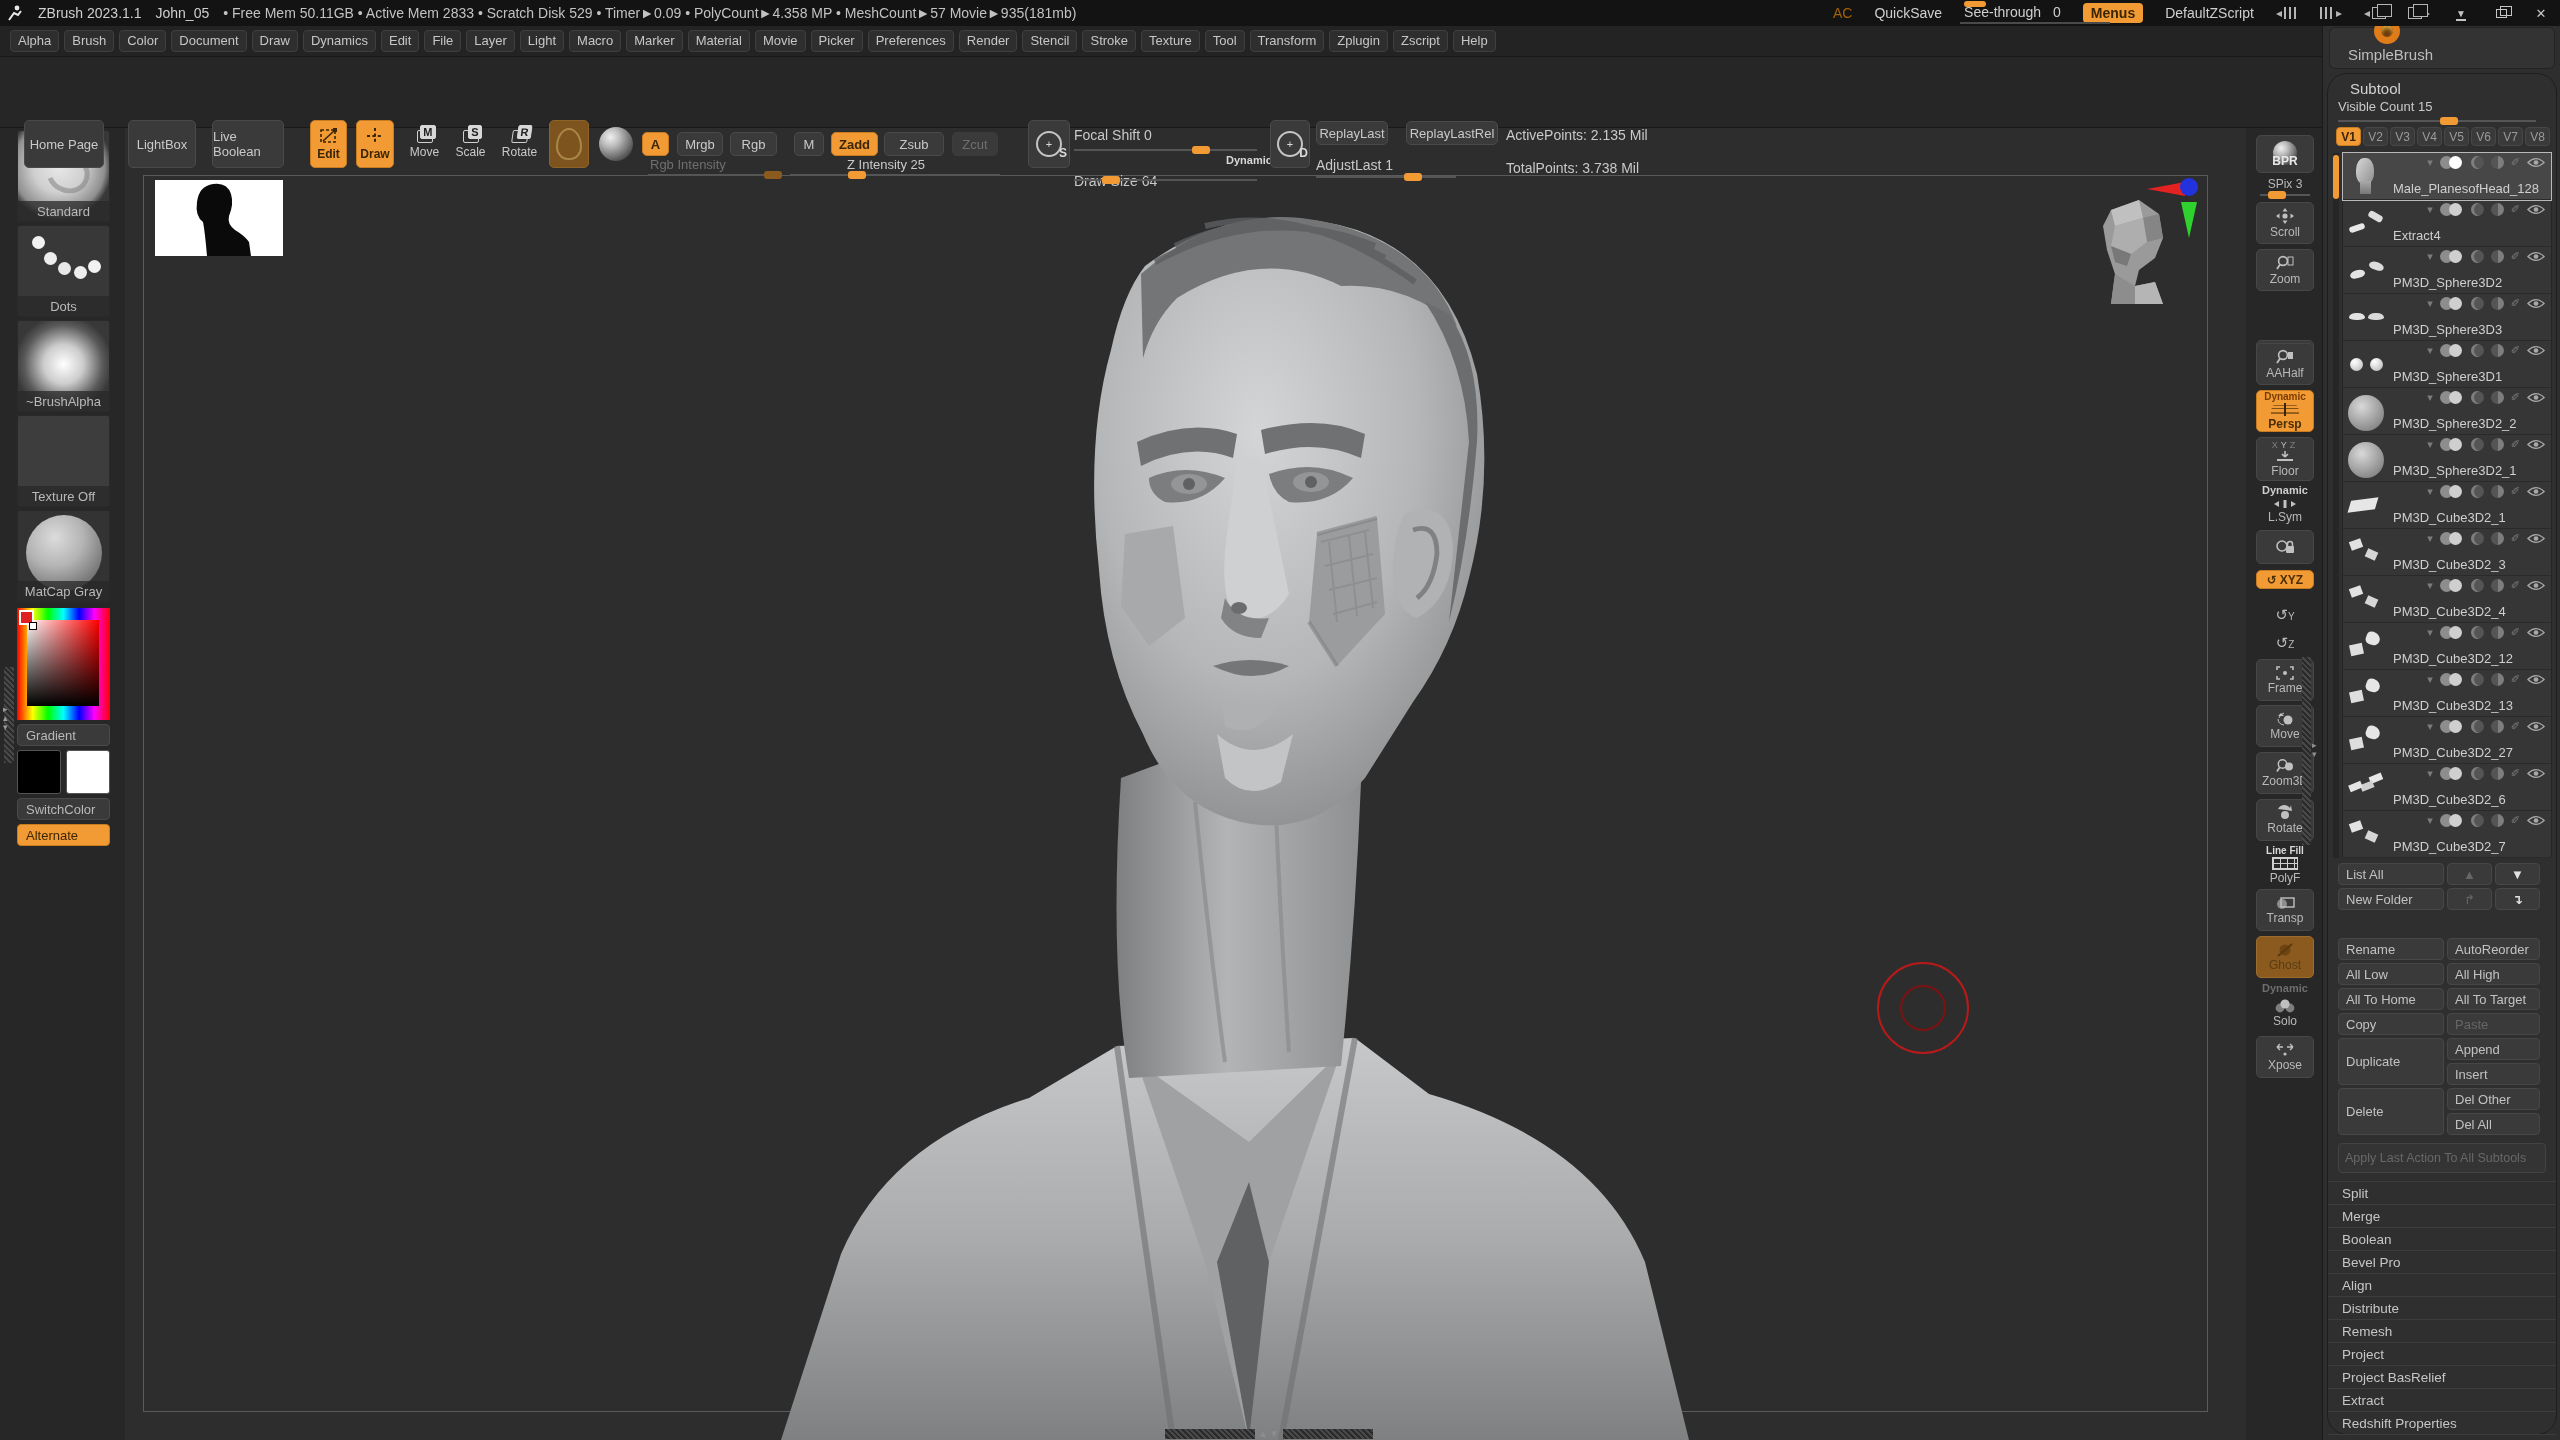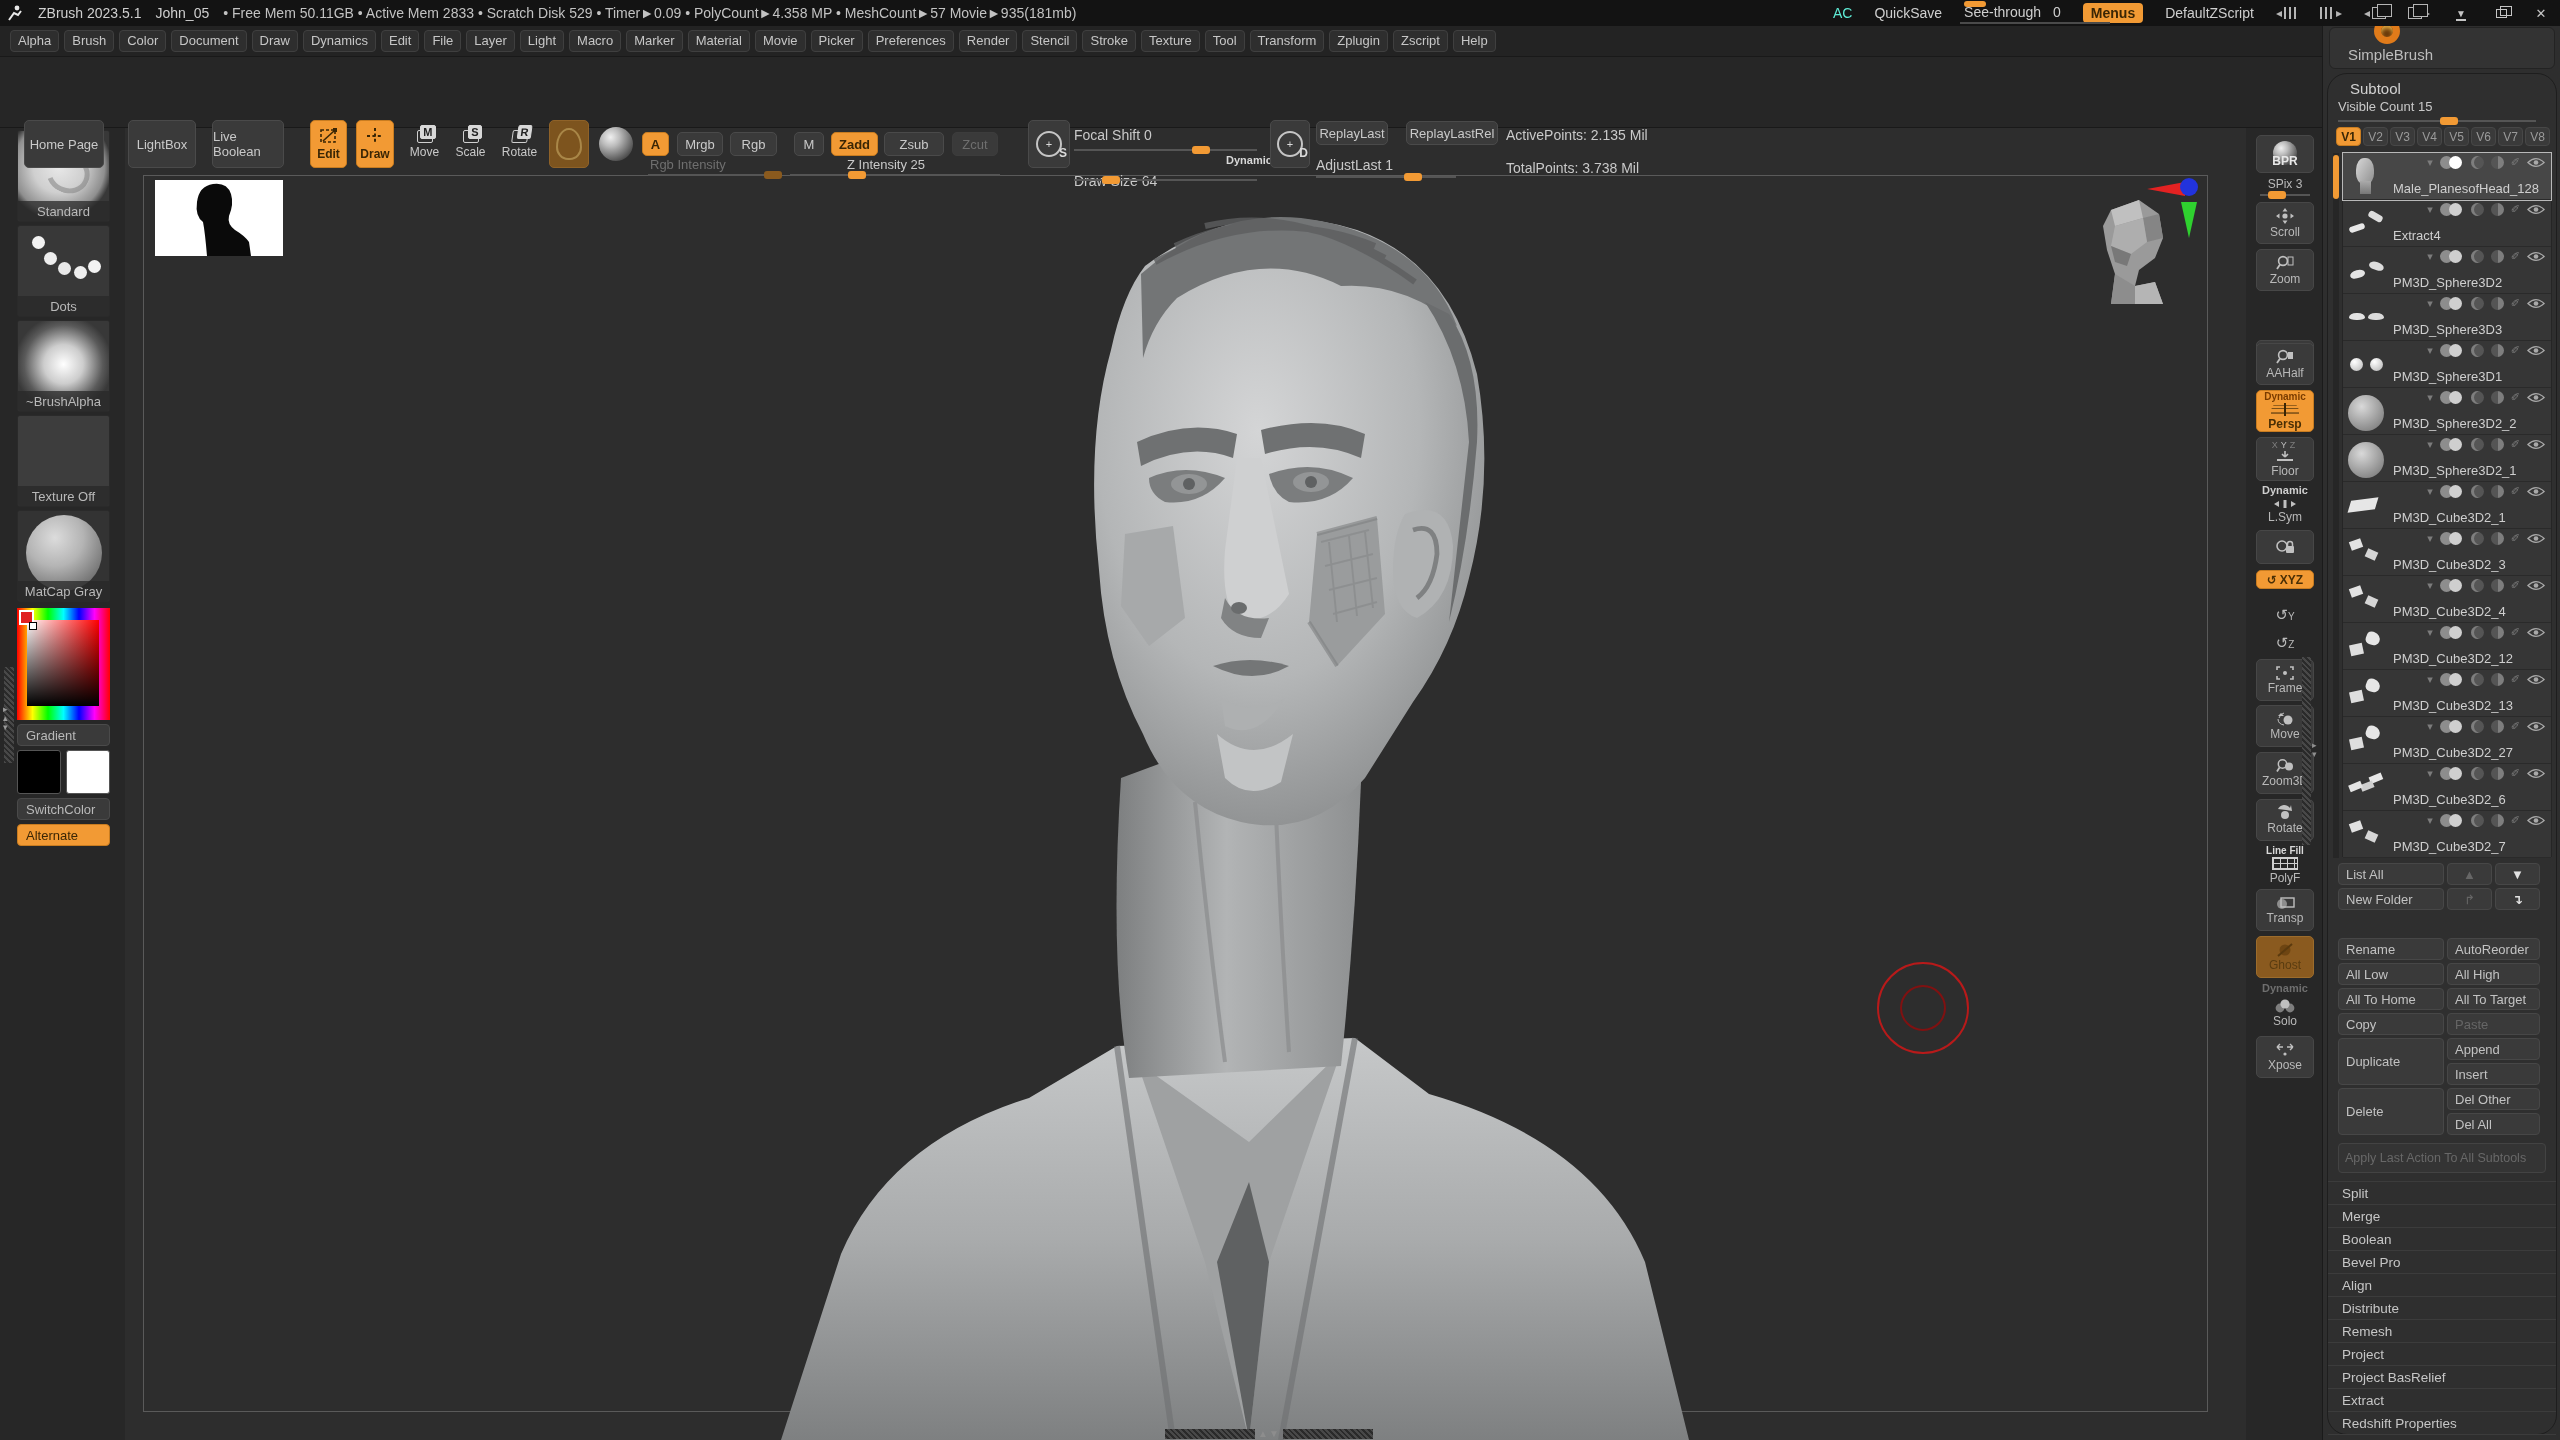--- a/index.html
+++ b/index.html
@@ -7,21 +7,21 @@
     font-family:"Liberation Sans","DejaVu Sans",sans-serif; color:#c8c8c8; }
   .app { position:relative; width:2560px; height:1440px; }
 
   
   .titlebar { position:absolute; left:0; top:0; width:2560px; height:26px; background:#131313;
     display:flex; align-items:center; font-size:14px; color:#cfcfcf; z-index:30; }
   .tb-left { display:flex; align-items:center; gap:14px; padding-left:6px; white-space:nowrap; }
   .logo { width:18px; height:18px; }
   .tb-stats { color:#c2c2c2; }
   .tb-right { position:absolute; right:10px; top:0; height:26px; display:flex; align-items:center; gap:22px; }
-  .tb-ac { color:#5eead4; }
+  .tb-ac { color:#a16207; }
   .tb-item { color:#cfcfcf; }
   .seethrough { position:relative; padding-bottom:2px; }
   .seethrough .track { position:absolute; left:-4px; bottom:-2px; width:150px; height:2px; background:#4a4a4a; }
   .seethrough .knob { position:absolute; left:0; bottom:-4px; width:22px; height:6px; border-radius:3px; background:#f29a34; }
   .menus-btn { background:#f29a34; color:#3a2605; border-radius:4px; padding:2px 8px; font-weight:bold; }
   .tray-ico { display:flex; align-items:center; gap:2px; color:#b5b5b5; font-size:12px; }
   .bars { display:inline-block; width:14px; height:12px;
     background:repeating-linear-gradient(90deg,#b5b5b5 0 2px,transparent 2px 5px); }
   .cascade { position:relative; width:14px; height:12px; border:1px solid #b5b5b5; background:#131313; }
   .cascade::before { content:""; position:absolute; left:4px; top:-4px; width:13px; height:11px; border:1px solid #b5b5b5; background:#131313; }
@@ -208,21 +208,21 @@
 <body>
 
 <div class="app">
 
   <div class="titlebar">
     <div class="tb-left">
       <svg class="logo" viewBox="0 0 18 18">
         <circle cx="11" cy="4" r="2.4" fill="#e8e8e8"></circle>
         <path d="M3 16 L8 9 L12 11 L15 7" stroke="#e8e8e8" stroke-width="2" fill="none"></path>
       </svg>
-      <span>ZBrush 2023.5.1</span>
+      <span>ZBrush 2023.1.1</span>
       <span>John_05</span>
       <span class="tb-stats">• Free Mem 50.11GB • Active Mem 2833 • Scratch Disk 529 •  Timer►0.09 • PolyCount►4.358 MP  • MeshCount►57  Movie►935(181mb)</span>
     </div>
     <div class="tb-right">
       <span class="tb-ac">AC</span>
       <span class="tb-item">QuickSave</span>
       <span class="tb-item seethrough">
         <span>See-through</span>
         <span style="margin-left:8px;">0</span>
         <span class="track"></span>

